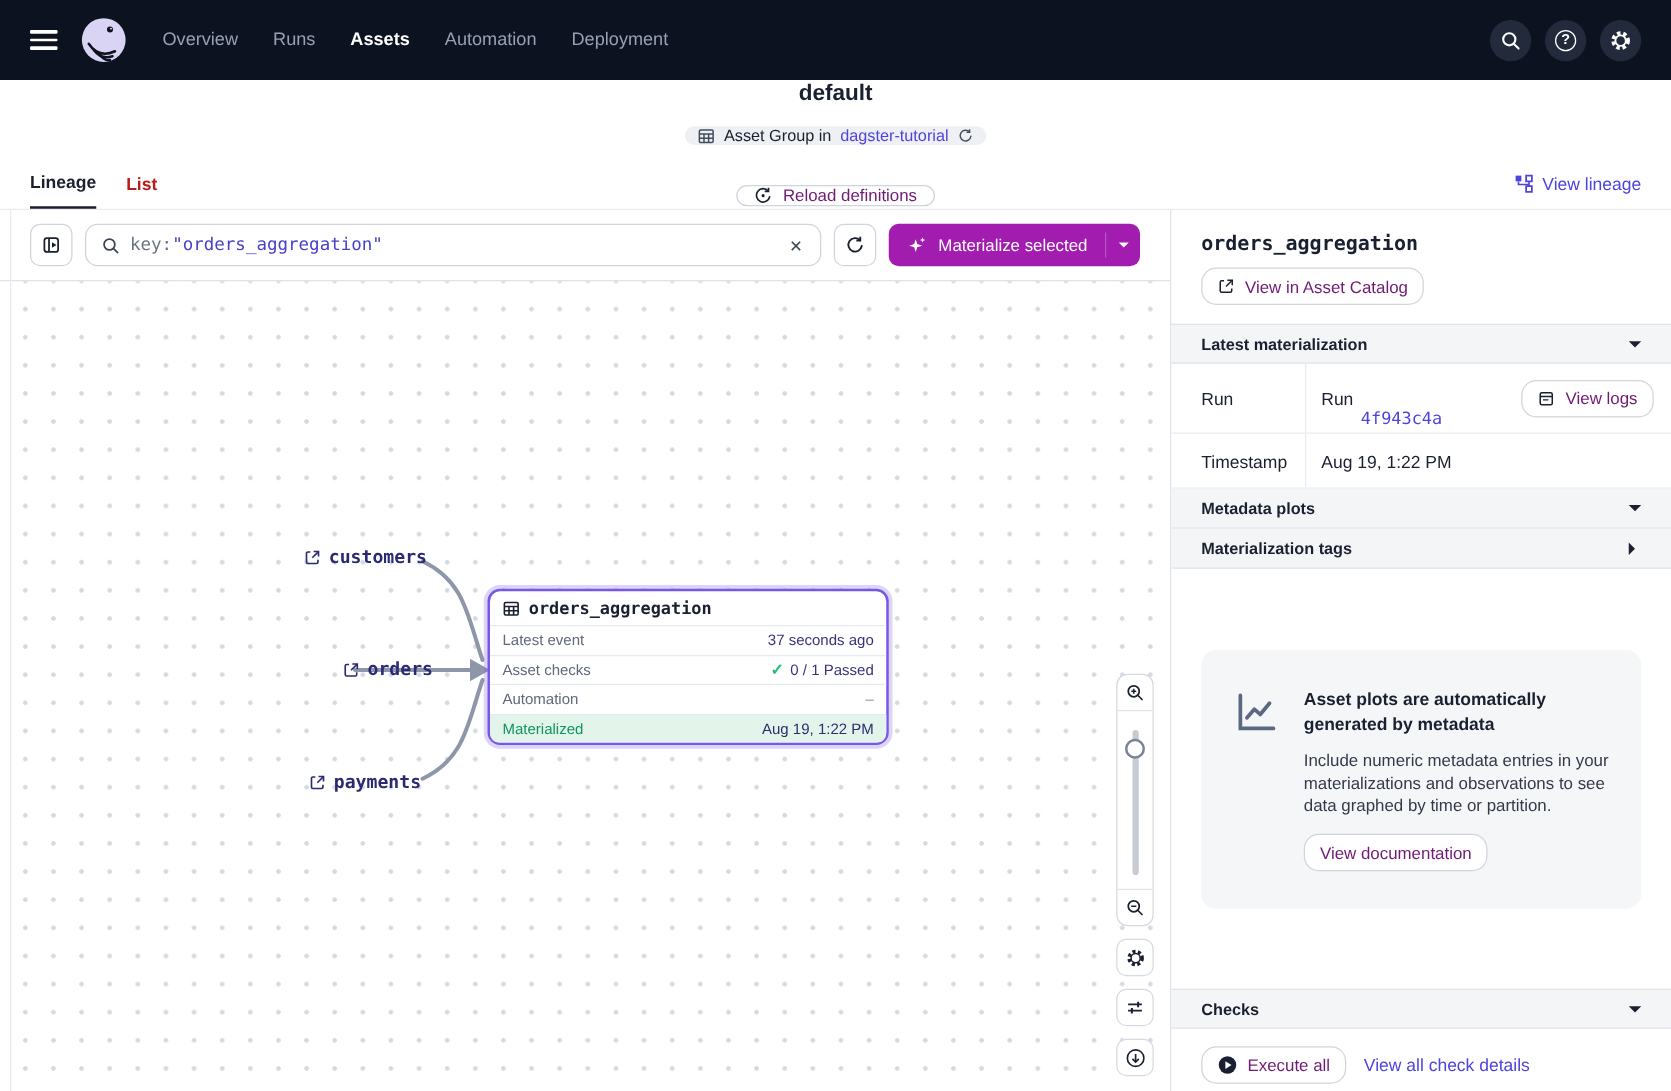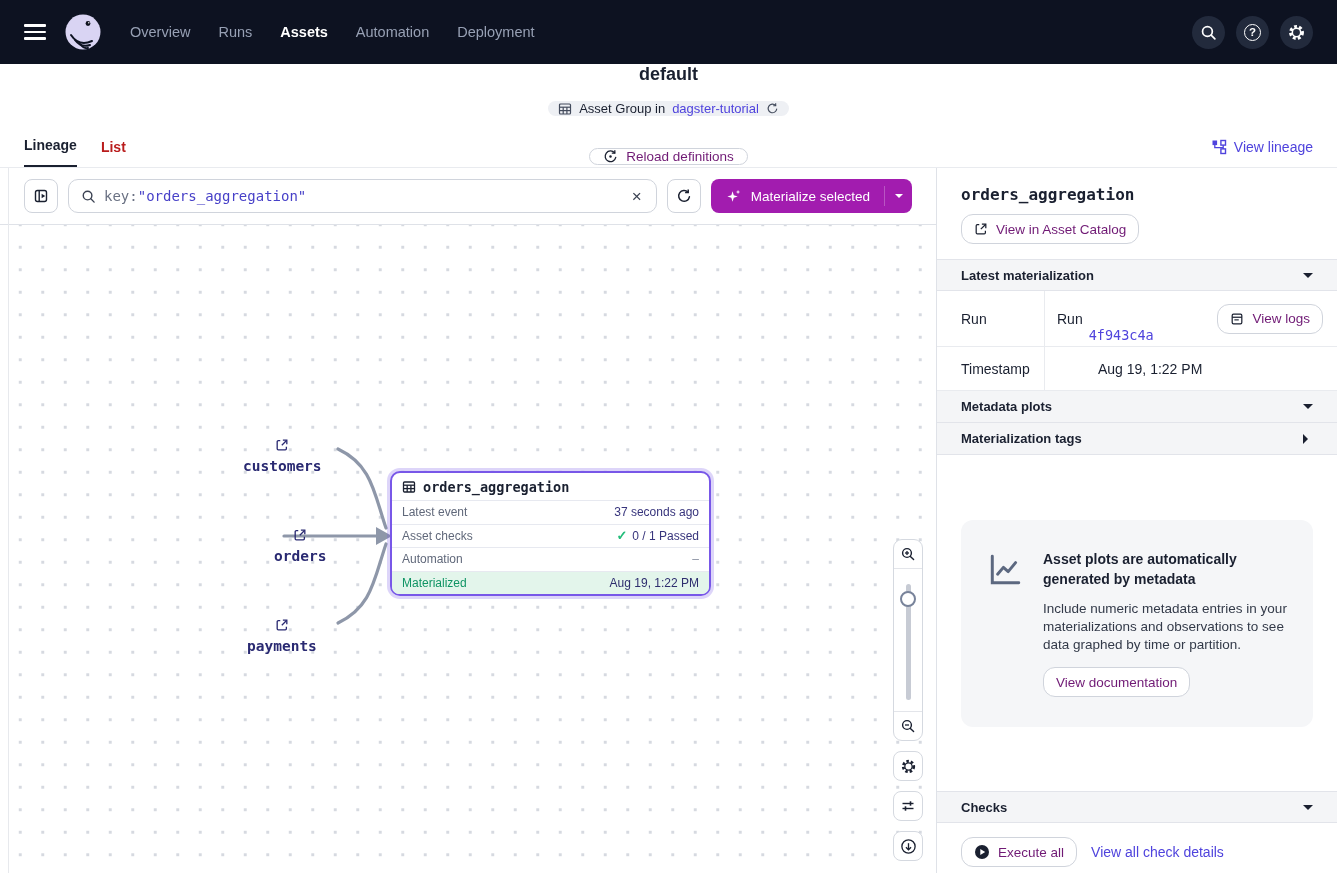--- a/index.html
+++ b/index.html
@@ -61,21 +61,21 @@
   .mat-main { display:flex; align-items:center; gap:9px; padding:0 14px; font-size:13.5px; }
   .mat-sep { width:1px; background:rgba(255,255,255,.25); margin:7px 0; }
   .mat-caret { width:27px; display:flex; align-items:center; justify-content:center; }
   .caret-down-w { width:0; height:0; border:4.5px solid transparent; border-top-color:#fff; margin-top:4px; }
 
   
   .graph-area { position:relative; flex:1; border-top:1px solid #dfe2e8; overflow:hidden;
     background-image:radial-gradient(circle, #d6d9e0 1.7px, transparent 1.8px);
     background-size:22.5px 22.5px; background-position:9px 11px; }
   .up-asset { position:absolute; display:flex; align-items:center; gap:6px; color:#2a2a72;
-              font-size:14.5px; font-weight:bold; cursor:pointer; z-index:3; background:transparent;flex-direction:column; }
+              font-size:14.5px; font-weight:bold; cursor:pointer; z-index:3; background:transparent; }
   .edges { position:absolute; inset:0; z-index:1; }
 
   .asset-node { position:absolute; left:390px; top:246px; width:321px; background:#fff;
                 border:2px solid #7857e8; border-radius:10px; box-shadow:0 0 0 3px rgba(120,87,232,.25);
                 z-index:2; cursor:pointer; }
   .node-header { display:flex; align-items:center; gap:7px; height:27px; padding:0 10px;
                  font-size:13.5px; font-weight:bold; }
   .node-row { display:flex; align-items:center; justify-content:space-between; height:23.5px;
               padding:0 10px; font-size:12px; border-top:1px solid #e7e9f0; }
   .node-row .lbl { color:#60687a; }
@@ -109,21 +109,21 @@
                  border-bottom:1px solid #e2e4ea; display:flex; align-items:center;
                  justify-content:space-between; padding:0 24px; font-size:13px; font-weight:bold; cursor:pointer; }
   .hdr-gap { margin-top:15px; }
   .caret-d { width:0; height:0; border:5px solid transparent; border-top-color:#1a2030; margin-top:5px; }
   .caret-r { width:0; height:0; border:5px solid transparent; border-left-color:#1a2030; margin-left:5px; }
   .kv-row { display:flex; border-bottom:1px solid #e9ebef; }
   .kv-label { width:108px; flex:0 0 auto; border-right:1px solid #e9ebef; padding:0 12px 0 24px;
               display:flex; align-items:center; font-size:14px; color:#1a2030; }
   .kv-value { flex:1; display:flex; align-items:center; padding:0 14px 0 12px; font-size:14px; }
   .run-row { height:56px; }
-  .ts-row { height:44px;gap:41px; }
+  .ts-row { height:44px; }
   .run-link { color:#4f43dd; font-size:13.5px; margin-left:6px;margin-top:32px; }
   .kv-spacer { flex:1; }
   .viewlogs-btn { height:30px; padding:0 12px; font-size:13.5px; }
   .plots-card { margin:65px 24px 0 24px; background:#f5f6f8; border-radius:12px; padding:30px 26px;
                 display:flex; gap:20px; }
   .plots-icon { flex:0 0 auto; color:#5c6880; margin-top:2px; }
   .plots-title { font-size:14px; font-weight:bold; line-height:1.42; max-width:250px; }
   .plots-body { font-size:13.5px; color:#333a49; line-height:1.35; margin-top:10px; max-width:265px; }
   .docs-btn { height:30px; padding:0 12px; margin-top:13px; font-size:13.5px; }
   .checks-hdr { margin-top:64px; }

